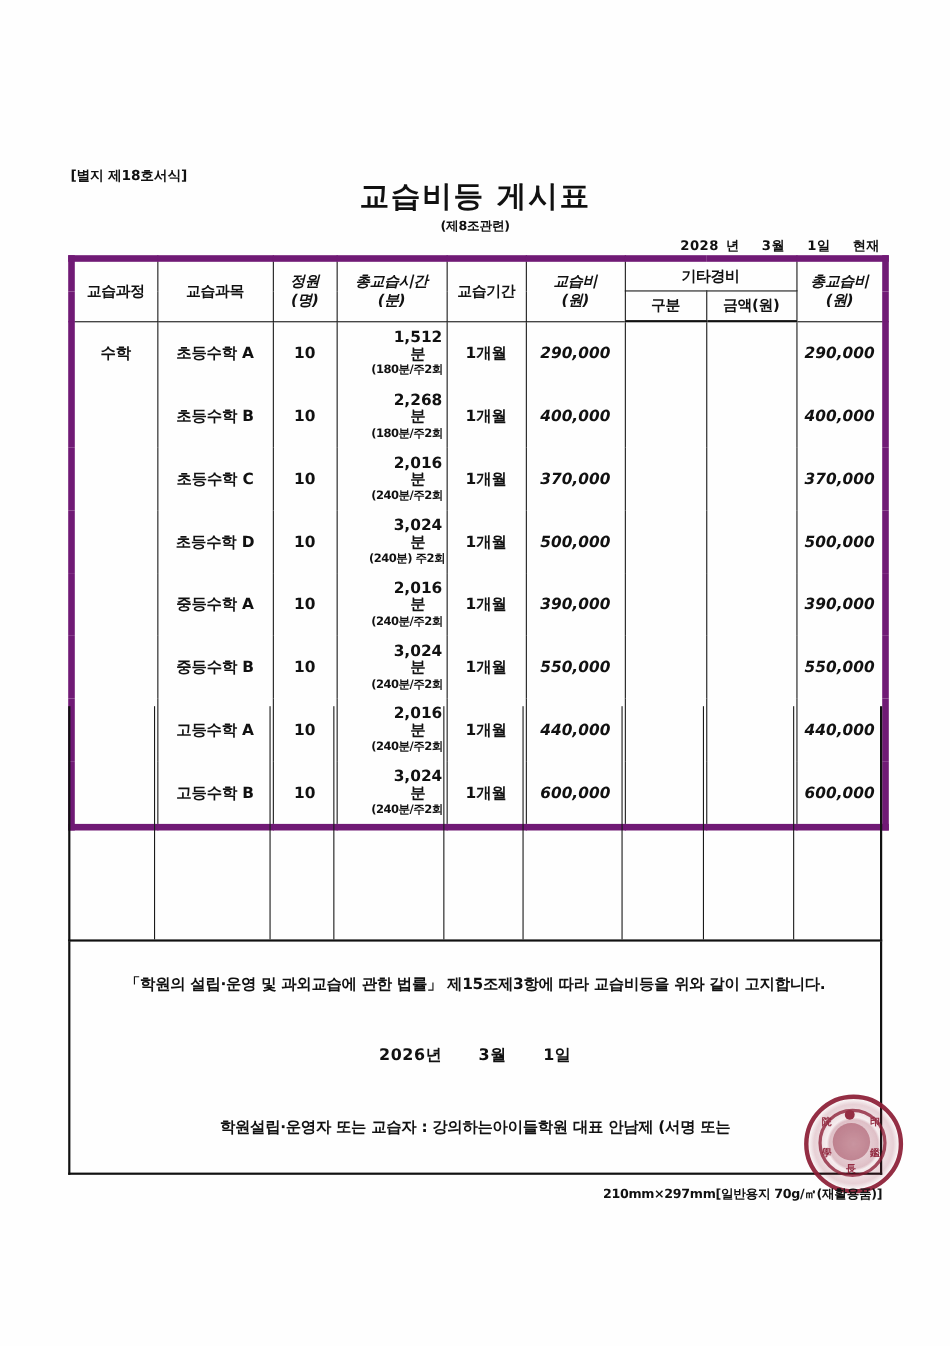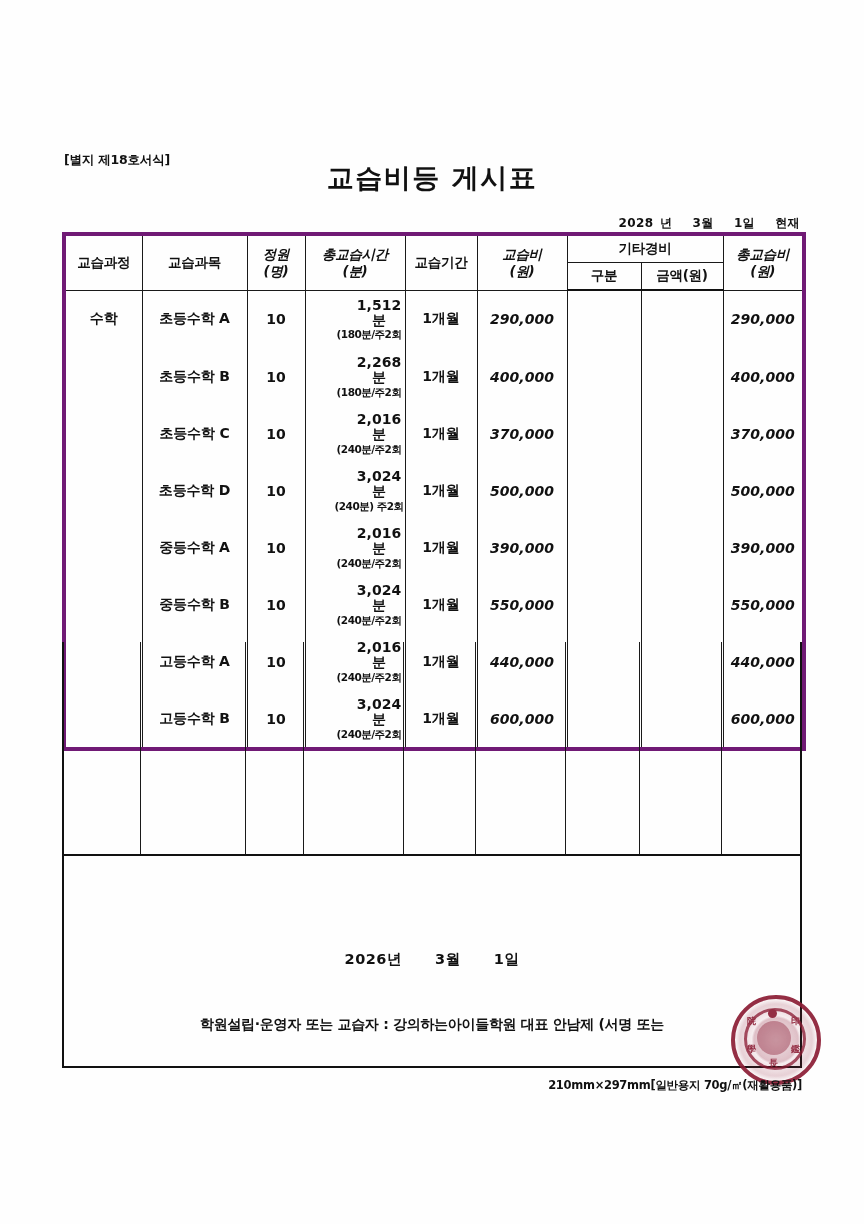--- a/index.html
+++ b/index.html
@@ -104,21 +104,21 @@
     display: flex;
     flex-direction: column;
     align-items: center;
     justify-content: center;
     line-height: 1.25;
     font-style: italic;
   }
 
   
   table.main {
-    border: 4px solid #701a75;
+    border: 6px solid #701a75;
   }
   table.main thead tr:last-child th { border-bottom: 2px solid #111; }
 
   
   table.main tbody td {
     height: 57px;
     border-top: none;
     border-bottom: none;
     font-size: 14px;
   }
@@ -268,20 +268,21 @@
   }
 </style>
 </head>
 <body>
 
 <div class="page">
 
   <div class="form-no">[별지 제18호서식]</div>
 
   <div class="doc-title">교습비등 게시표</div>
+  <div class="doc-subtitle">(제8조관련)</div>
 
   <div class="asof">
     <span>2028</span>
     <span>년</span>
     <span class="gap"></span>
     <span>3월</span>
     <span class="gap"></span>
     <span>1일</span>
     <span class="gap"></span>
     <span>현재</span>
@@ -474,20 +475,21 @@
     <div class="vline" style="left:181px"></div>
     <div class="vline" style="left:239px"></div>
     <div class="vline" style="left:339px"></div>
     <div class="vline" style="left:411px"></div>
     <div class="vline" style="left:501px"></div>
     <div class="vline" style="left:575px"></div>
     <div class="vline" style="left:657px"></div>
   </div>
 
   <div class="stmt-box">
+    <div class="stmt-text">「학원의 설립·운영 및 과외교습에 관한 법률」 제15조제3항에 따라 교습비등을 위와 같이 고지합니다.</div>
     <div class="stmt-date">
       <span>2026년</span>
       <span class="sp"></span>
       <span>3월</span>
       <span class="sp"></span>
       <span>1일</span>
     </div>
     <div class="stmt-sign">학원설립·운영자 또는 교습자 : 강의하는아이들학원 대표 안남제 (서명 또는</div>
   </div>
 

